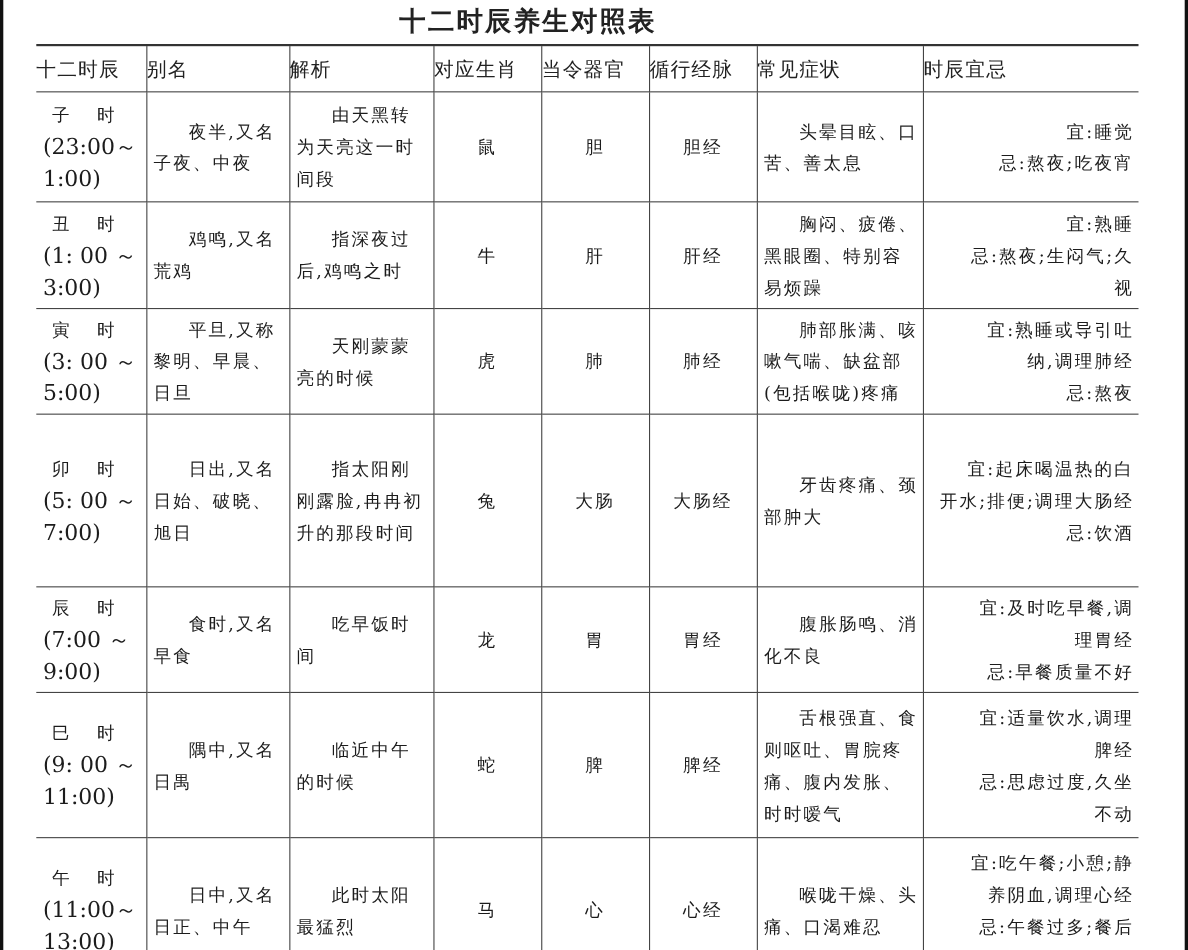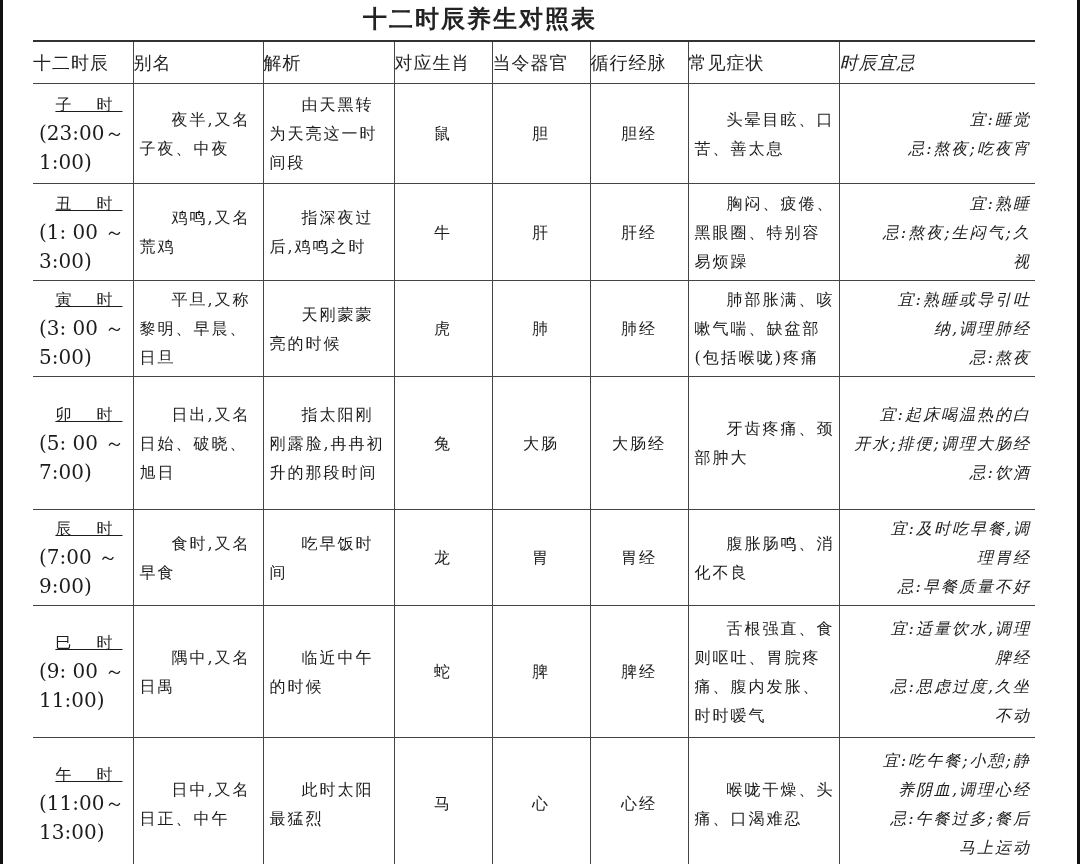--- a/index.html
+++ b/index.html
@@ -19,31 +19,31 @@
   table {
     position:absolute; left:33px; top:40px; width:1002px;
     border-collapse:collapse; table-layout:fixed;
     border-top:2px solid #333;
   }
   th, td {
     border-left:1.5px solid #444; border-right:1.5px solid #444;
     border-bottom:1.5px solid #444; padding:0; vertical-align:middle;
   }
   th:first-child, td:first-child { border-left:none; }
-  th:last-child, td:last-child { border-right:none;font-style:italic; }
+  th:last-child, td:last-child { border-right:none; }
   th {
     height:41px; font-family:"DejaVu Sans","Liberation Sans",sans-serif;
     font-weight:normal; font-size:18px; letter-spacing:1px; color:#222; text-align:left;
   }
   td { font-size:16px; line-height:29px; letter-spacing:2px; }
   td.c { text-align:center; }
   td.t { padding:0 4px 0 6px; }
   .ind { display:block; }
   .ind::before { content:""; display:inline-block; width:2em; }
-  .time-name { display:block; text-align:right; padding-right:6px; letter-spacing:10px;text-decoration:underline; }
+  .time-name { display:block; text-align:center; padding-right:6px; letter-spacing:10px; }
   .time-range { display:block; font-size:20px; letter-spacing:0; }
   .yiji-line { display:block;text-align:right; }
   .yiji-line.ind2::before { content:""; display:inline-block; width:2em; }
 </style>
 </head>
 <body>
 
 <div class="frame-left"></div>
 <div class="frame-right"></div>
 
@@ -139,21 +139,21 @@
       <td class="c">肺经</td>
       <td class="t">
           <span class="ind">肺部胀满、咳嗽气喘、缺盆部(包括喉咙)疼痛</span>
         </td>
       <td class="t">
         <span class="yiji-line ind2">宜:熟睡或导引吐纳,调理肺经</span>
         <span class="yiji-line ind2">忌:熬夜</span>
       </td>
     </tr>
 
-    <tr style="height:133px">
+    <tr style="height:157px">
       <td class="t">
         <span class="time-name">卯 时</span>
         <span class="time-range">(5: 00 ～</span>
         <span class="time-range">7:00)</span>
       </td>
       <td class="t">
           <span class="ind">日出,又名日始、破晓、旭日</span>
         </td>
       <td class="t">
           <span class="ind">指太阳刚刚露脸,冉冉初升的那段时间</span>

